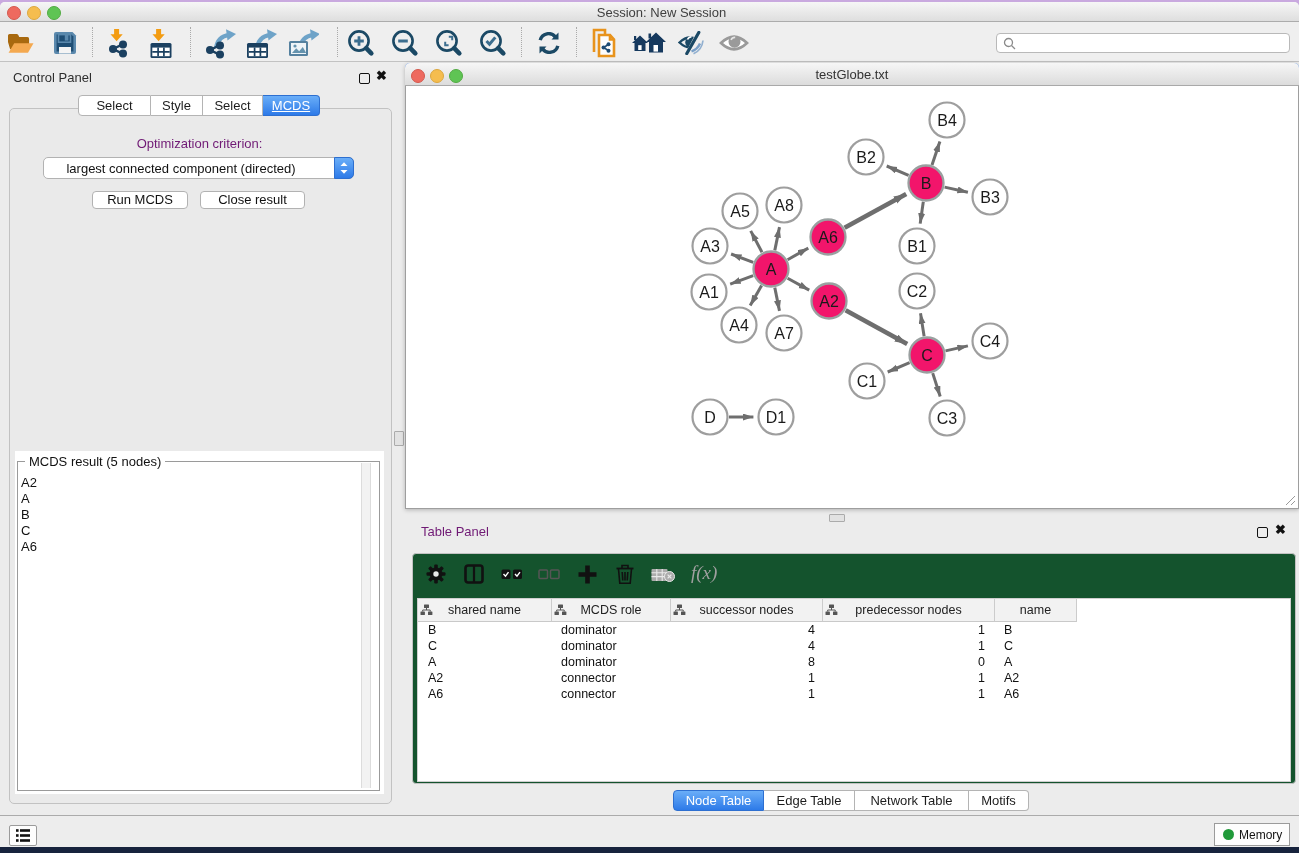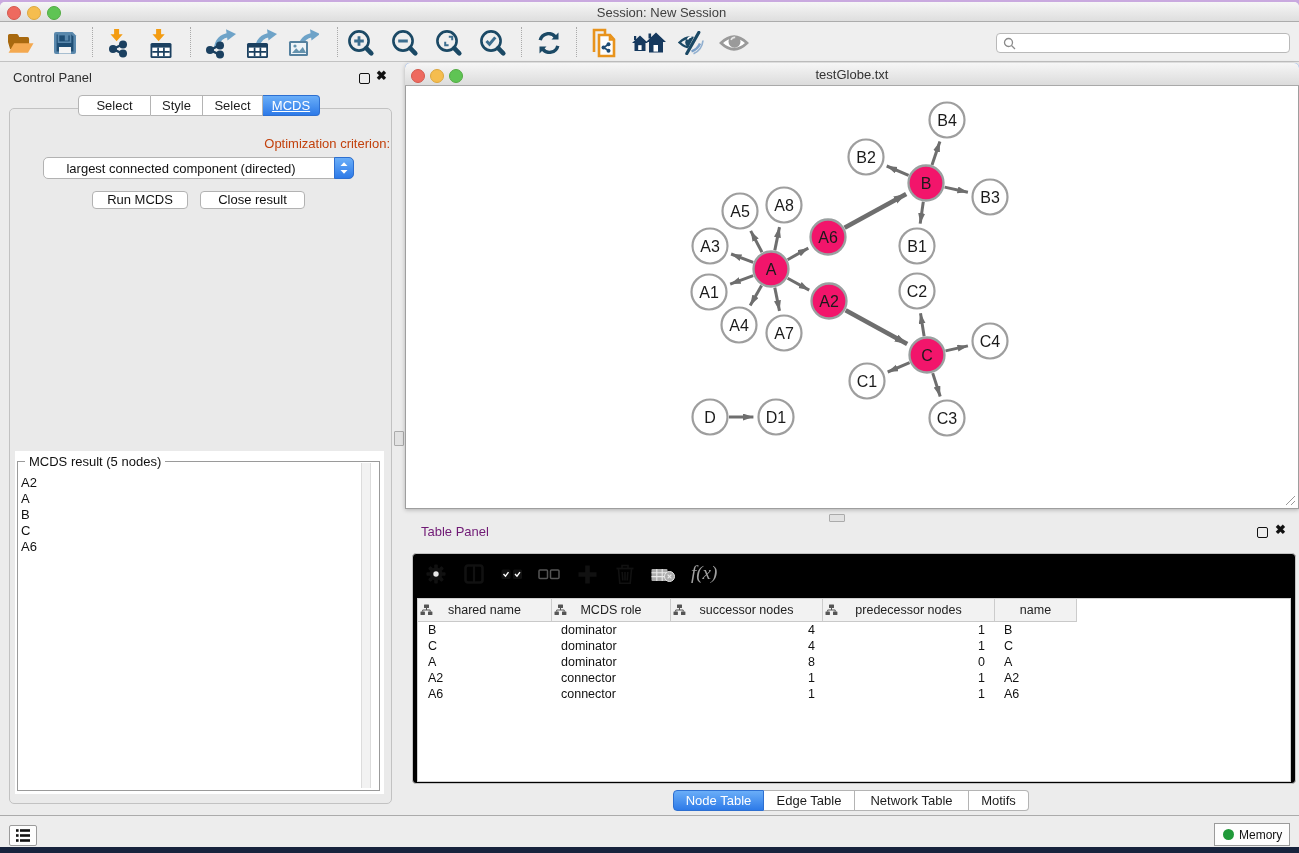--- a/index.html
+++ b/index.html
@@ -21,21 +21,21 @@
 #cpTitle{left:13px;top:8px;font-size:13px;color:#2e2e2e;}
 .winbtns .sq{width:9px;height:9px;border:1.5px solid #111;border-radius:2px;top:2px;}
 .winbtns .xx{font-size:13px;font-weight:bold;color:#111;top:-3px;}
 #cpBox{left:9px;top:46px;width:381px;height:694px;background:#eaeaea;border:1px solid #c2c2c2;border-radius:5px;}
 #cpTabs{left:78px;top:33px;height:21px;}
 .tab{float:left;height:19px;line-height:19px;background:#fff;border:1px solid #b4b4b4;border-left:none;
  font-size:13px;color:#1c1c1c;text-align:center;padding:0;}
 .tab.first{border-left:1px solid #b4b4b4;border-radius:4px 0 0 4px;}
 .tab.last{border-radius:0 4px 4px 0;}
 .tab.sel{background:linear-gradient(#6aaef8,#2d7ae8);color:#fff;border-color:#2d6fd0;}
-#optlab{left:9px;top:74px;width:381px;text-align:right;font-size:13px;color:#c2410c;}
+#optlab{left:9px;top:74px;width:381px;text-align:center;font-size:13px;color:#701a75;}
 #dropdown{left:43px;top:95px;width:309px;height:20px;background:#fff;border:1px solid #b2b2b2;border-radius:5px;}
 #ddtext{left:0;top:3px;width:274px;text-align:center;font-size:13px;color:#111;}
 #ddspin{right:-1px;top:-1px;width:18px;height:20px;border-radius:0 5px 5px 0;background:linear-gradient(#6aaef8,#2d7ae8);border:1px solid #2d6fd0;}
 .btn{height:16px;background:#fff;border:1px solid #b2b2b2;border-radius:4px;font-size:13px;color:#111;
  text-align:center;line-height:16px;top:129px;}
 #whitebox{left:15px;top:389px;width:369px;height:343px;background:#fff;}
 #fieldset{left:2px;top:10px;width:361px;height:328px;border:1px solid #9a9a9a;}
 #fslegend{left:7px;top:-8px;background:#fff;padding:0 4px;font-size:13px;color:#111;}
 #fslist{left:3px;top:13px;font-size:13px;color:#111;line-height:16px;}
 #fsscroll{right:8px;top:1px;width:8px;height:325px;background:#f2f2f2;border-left:1px solid #dcdcdc;border-right:1px solid #dcdcdc;}
@@ -46,21 +46,21 @@
  box-shadow:0 1px 4px rgba(0,0,0,0.25);}
 #nettb{left:0;top:0;width:894px;height:22px;background:linear-gradient(#f6f6f6,#dcdcdc);
  border-bottom:1px solid #a9a9a9;border-radius:5px 5px 0 0;}
 #nettb .t1{left:6px;background:#ee6a5f;border:0.5px solid #d3594e;}
 #nettb .t2{left:25px;background:#f5bd4f;border:0.5px solid #dca73e;}
 #nettb .t3{left:44px;background:#5fc454;border:0.5px solid #52ab43;}
 #nettitle{left:0;top:4px;width:894px;text-align:center;font-size:13px;color:#333;}
 #netcanvas{left:0;top:23px;width:892px;height:422px;background:#fff;border:1px solid #9e9e9e;border-top:none;}
 
 #tpTitle{left:421px;top:462px;font-size:13px;color:#701a75;}
-#tpBox{left:412px;top:491px;width:882px;height:229px;background:#000000;border:1px solid #c2c2c2;border-radius:4px;}
+#tpBox{left:412px;top:491px;width:882px;height:229px;background:#14532d;border:1px solid #c2c2c2;border-radius:4px;}
 #tpTable{left:4px;top:44px;width:872px;height:182px;background:#fff;border:1px solid #cfcfcf;}
 .hcell{top:0;height:22px;background:#f2f2f2;border-right:1px solid #cccccc;border-bottom:1px solid #c9c9c9;}
 .hlab{width:100%;text-align:center;top:4px;font-size:12.5px;color:#222;}
 .row{font-size:12.5px;color:#111;height:16px;}
 
 #btabs{left:673px;top:728px;height:37px;}
 
 #statusbar{left:0;top:813px;width:1299px;height:31px;background:#ededed;border-top:1px solid #ababab;}
 #memBtn{left:1214px;top:7px;width:74px;height:21px;background:#fdfdfd;border:1px solid #9b9b9b;font-size:12px;color:#111;}
 #listBtn{left:9px;top:9px;width:26px;height:19px;background:#fdfdfd;border:1px solid #9b9b9b;border-radius:2px;}

